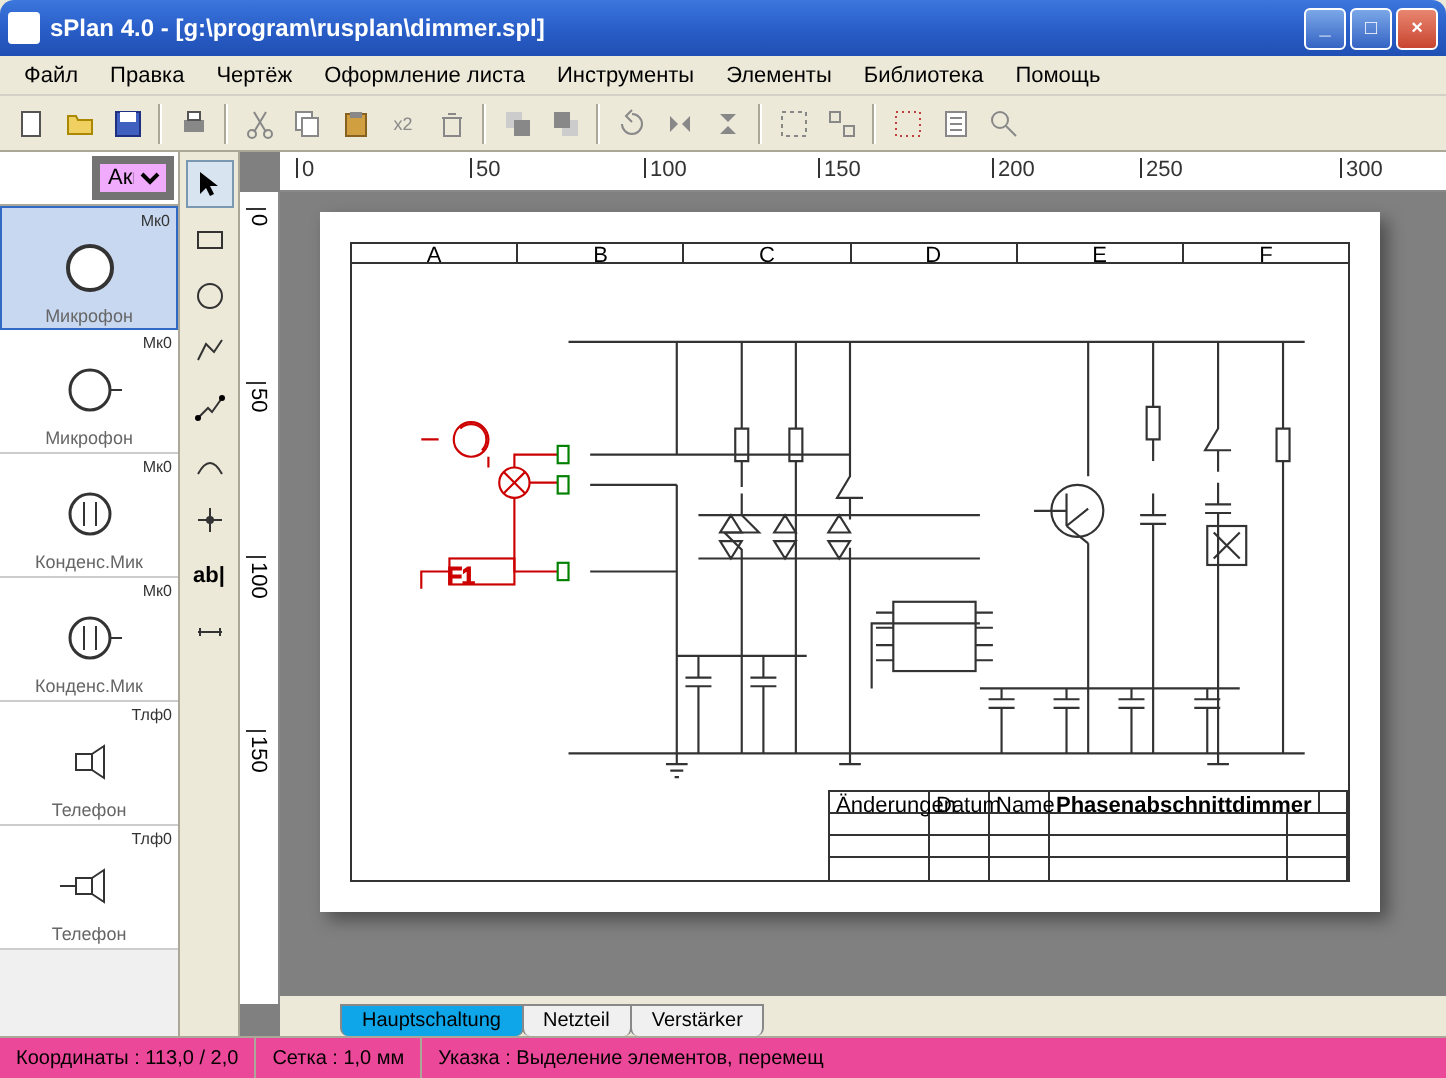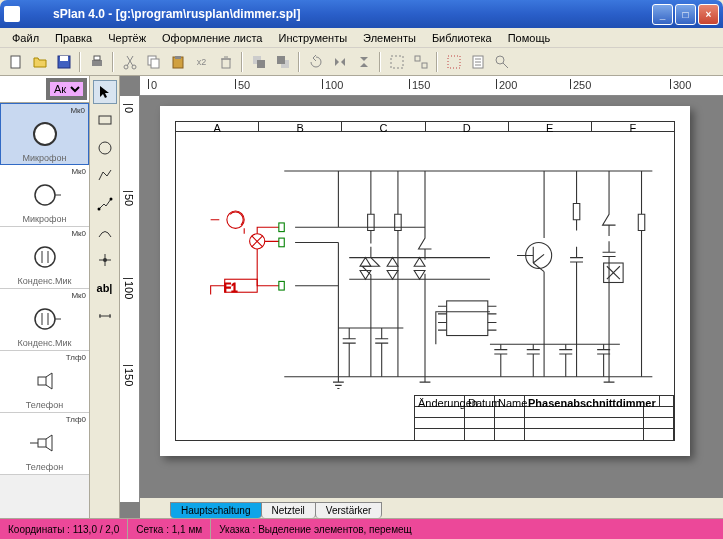--- a/index.html
+++ b/index.html
@@ -1,20 +1,20 @@
 <!DOCTYPE html>
 <html><head>
 <meta charset="utf-8">
 <style>
 * { box-sizing: border-box; margin: 0; padding: 0; font-family: Tahoma, sans-serif; font-size: 11px; }
 body { background: #ece9d8; width: 723px; height: 539px; overflow: hidden; }
 
 .titlebar { height: 28px; background: linear-gradient(to bottom, #3b77dd, #2a5fc9 50%, #1f4fb3); display: flex; align-items: center; padding: 0 4px; color: white; border-radius: 7px 7px 0 0; }
 .titlebar .icon { width: 16px; height: 16px; background: #fff; margin-right: 5px; border-radius: 2px; }
-.titlebar .title { flex: 1; font-weight: bold; font-size: 12px; margin-left: 28px; }
+.titlebar .title { flex: 1; font-weight: bold; font-size: 12px; }
 .titlebar .winbtns { display: flex; gap: 2px; }
 .titlebar .winbtn { width: 21px; height: 21px; background: linear-gradient(to bottom, #7ba7e8, #3564c4); border: 1px solid #fff; border-radius: 3px; display: flex; align-items: center; justify-content: center; color: white; font-weight: bold; font-size: 10px; cursor: pointer; }
 .titlebar .winbtn.close { background: linear-gradient(to bottom, #e88670, #c94530); }
 
 .menubar { height: 20px; background: #ece9d8; display: flex; align-items: center; padding: 0 4px; border-bottom: 1px solid #d4d0c8; }
 .menubar .mitem { padding: 2px 8px; cursor: pointer; }
 
 .toolbar { height: 28px; background: #ece9d8; display: flex; align-items: center; padding: 2px 4px; border-bottom: 1px solid #aca899; gap: 1px; }
 .tbtn { width: 23px; height: 23px; display: flex; align-items: center; justify-content: center; cursor: pointer; border: 1px solid transparent; }
 .tsep { width: 2px; height: 20px; border-left: 1px solid #aca899; border-right: 1px solid #fff; margin: 0 3px; }
@@ -432,15 +432,15 @@
     <div class="sheet-tabs">
       <div class="sheet-tab active">Hauptschaltung</div>
       <div class="sheet-tab">Netzteil</div>
       <div class="sheet-tab">Verstärker</div>
     </div>
   </div>
 </div>
 
 <div class="statusbar">
   <div class="panel">Координаты : 113,0 / 2,0</div>
-  <div class="panel">Сетка : 1,1 мм</div>
+  <div class="panel">Сетка : 1,0 мм</div>
   <div class="panel">Указка : Выделение элементов, перемещ</div>
 </div>
 
 </body></html>

